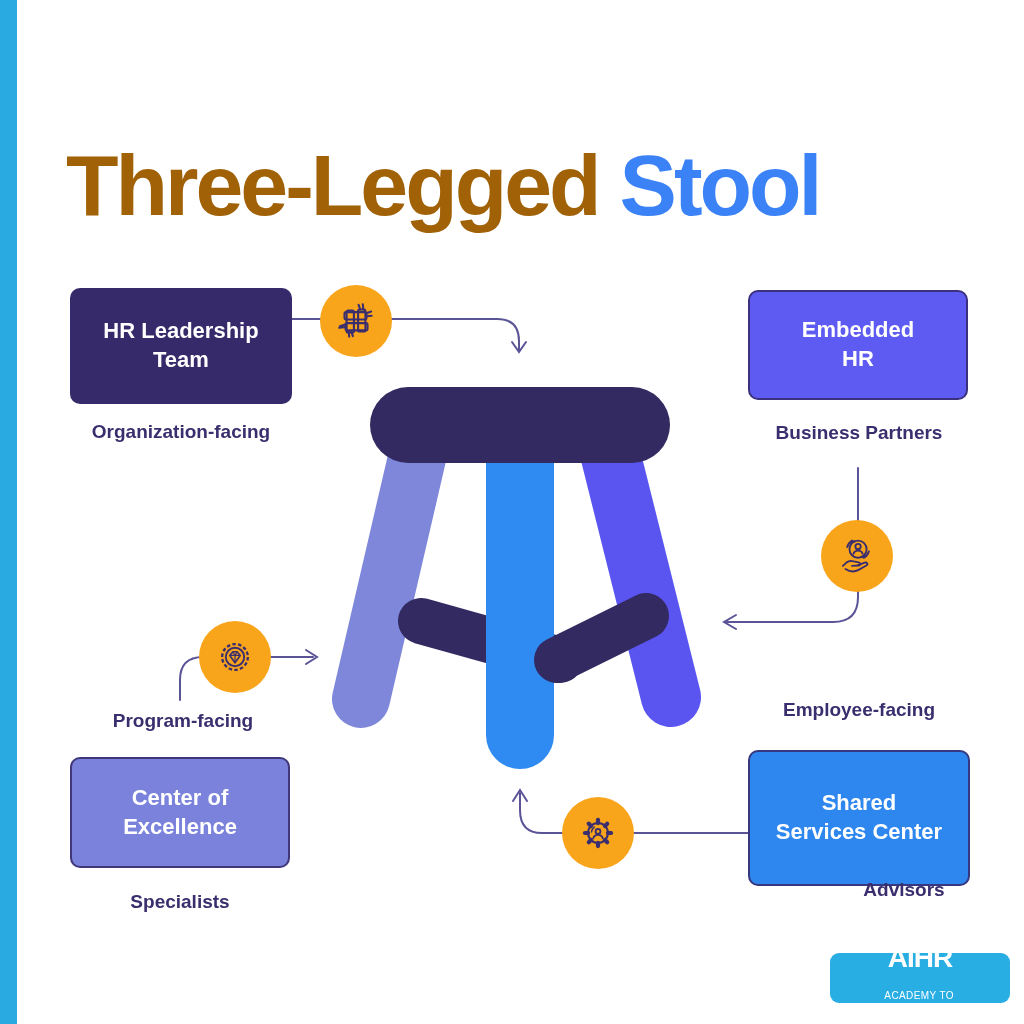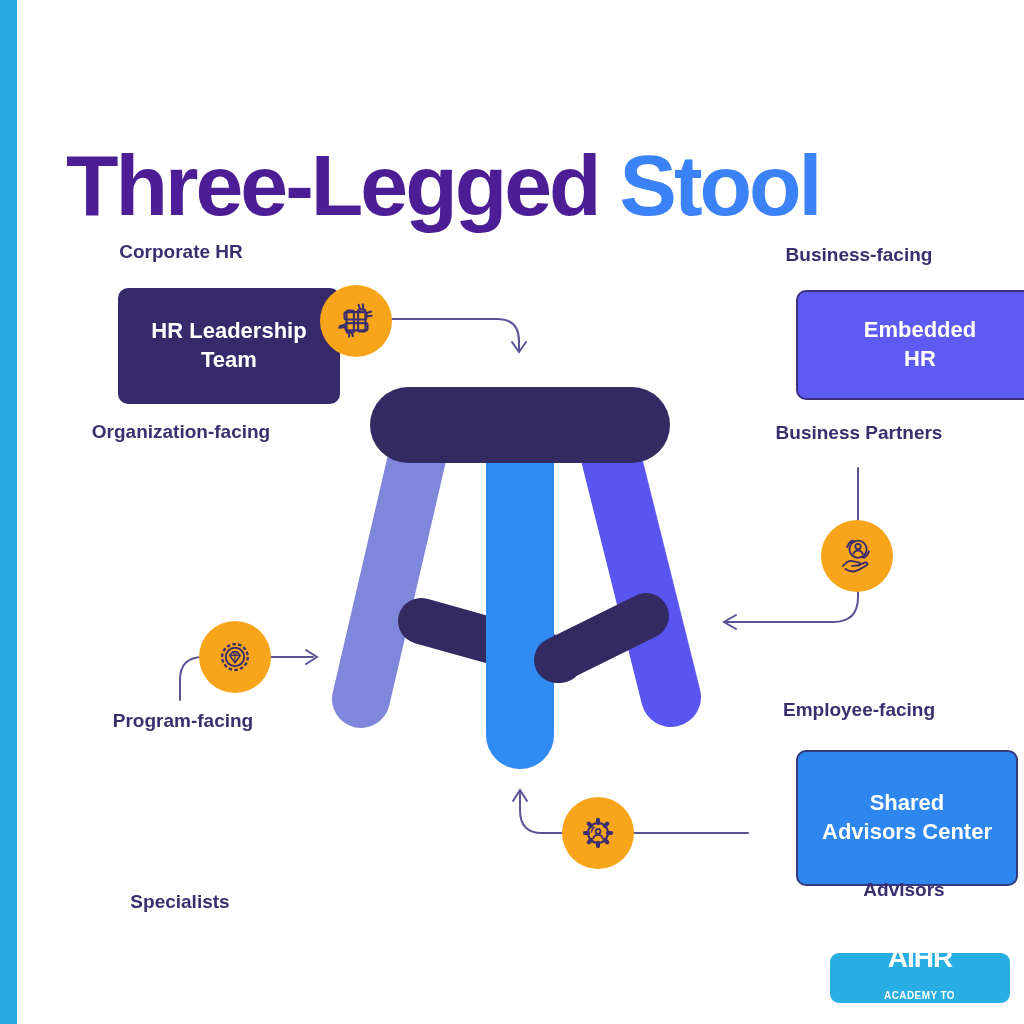--- a/index.html
+++ b/index.html
@@ -1,44 +1,44 @@
 <!DOCTYPE html>
 <html><head>
 <meta charset="utf-8">
 <style>
   html,body{margin:0;padding:0;background:#fff;}
   .canvas{position:relative;width:1024px;height:1024px;background:#fff;overflow:hidden;
           font-family:"Liberation Sans",sans-serif;}
   .stripe{position:absolute;left:0;top:0;width:17px;height:1024px;background:#29ABE2;}
   .title{position:absolute;left:66px;top:84px;font-size:86px;font-weight:800;
          letter-spacing:-3px;line-height:1;white-space:nowrap;}
-  .title .t1{color:#4c1d95;}
+  .title .t1{color:#a16207;}
   .title .t2{color:#3b82f6;text-align:right;}
   .art{position:absolute;left:0;top:0;}
   .lbl{position:absolute;width:240px;text-align:center;font-size:19px;font-weight:700;
        color:#3A2E6E;line-height:1.15;}
   .nodebox{position:absolute;display:flex;align-items:center;justify-content:center;
            text-align:center;color:#fff;font-size:22px;font-weight:700;line-height:1.3;
-           border-radius:10px;border:2px solid rgba(54,42,106,0.85);box-sizing:border-box;margin-left:48px;}
+           border-radius:10px;border:2px solid rgba(54,42,106,0.85);box-sizing:border-box;}
   .box-hr{left:70px;top:288px;width:222px;height:116px;background:#362A6A;}
-  .box-embedded{left:748px;top:290px;width:248px;height:110px;background:#5E5BF2;}
+  .box-embedded{left:748px;top:290px;width:220px;height:110px;background:#5E5BF2;}
   .box-coe{left:70px;top:757px;width:220px;height:111px;background:#7B82DB;}
   .box-ssc{left:748px;top:750px;width:222px;height:136px;background:#2E86EF;}
   .iconcircle{position:absolute;width:72px;height:72px;border-radius:50%;background:#F9A51C;
               display:flex;align-items:center;justify-content:center;}
   .ic-top{left:320px;top:285px;}
   .ic-right{left:821px;top:520px;}
   .ic-bottom{left:562px;top:797px;}
   .ic-left{left:199px;top:621px;}
   .logo{position:absolute;left:830px;top:953px;width:180px;height:50px;background:#29AEE4;
         border-radius:9px;display:flex;align-items:center;justify-content:center;gap:8px;
         color:#fff;flex-direction:column;}
   .logo .brand{font-size:28px;font-weight:800;letter-spacing:-1px;}
   .logo .div{width:2px;height:30px;background:#fff;opacity:.9;}
-  .logo .tag{font-size:10px;font-weight:700;line-height:1.25;letter-spacing:.4px;}
+  .logo .tag{font-size:10px;font-weight:400;line-height:1.25;letter-spacing:.4px;}
 </style>
 </head>
 <body>
 
 <div class="canvas">
 
   <div class="stripe"></div>
 
   <h1 class="title"><span class="t1">Three-Legged</span> <span class="t2">Stool</span></h1>
 
@@ -56,38 +56,39 @@
     <g>
       <line x1="420" y1="445" x2="361" y2="699" stroke-width="58" stroke-linecap="round" stroke="#7E87D9"></line>
       <line x1="421" y1="621" x2="560" y2="660" stroke-width="46" stroke-linecap="round" stroke="#322A60"></line>
       <line x1="520" y1="432" x2="520" y2="735" stroke-width="68" stroke-linecap="round" stroke="#2F8BF2"></line>
       <line x1="608" y1="445" x2="671" y2="697" stroke-width="60" stroke-linecap="round" stroke="#5A55F0"></line>
       <line x1="557" y1="660" x2="646" y2="616" stroke-width="46" stroke-linecap="round" stroke="#322A60"></line>
       <rect x="370" y="387" width="300" height="76" rx="38" fill="#322A60"></rect>
     </g>
   </svg>
 
-  <div class="lbl" style="left:61px;top:241px;">Corporate HR</div>
   <div class="nodebox box-hr">
     <div><span>HR Leadership</span><br><span>Team</span></div>
   </div>
   <div class="lbl" style="left:61px;top:421px;">Organization-facing</div>
 
-  <div class="lbl" style="left:739px;top:244px;">Business-facing</div>
   <div class="nodebox box-embedded">
     <div><span>Embedded</span><br><span>HR</span></div>
   </div>
   <div class="lbl" style="left:63px;top:710px;">Program-facing</div>
 
   <div class="lbl" style="left:739px;top:422px;">Business Partners</div>
+  <div class="nodebox box-coe">
+    <div><span>Center of</span><br><span>Excellence</span></div>
+  </div>
   <div class="lbl" style="left:739px;top:699px;">Employee-facing</div>
 
   <div class="lbl" style="left:60px;top:891px;">Specialists</div>
   <div class="nodebox box-ssc">
-    <div><span>Shared</span><br><span>Advisors Center</span></div>
+    <div><span>Shared</span><br><span>Services Center</span></div>
   </div>
   <div class="lbl" style="left:784px;top:879px;">Advisors</div>
 
   <div class="iconcircle ic-top">
     <svg width="46" height="46" viewBox="0 0 44 44" fill="none" stroke-width="2" stroke-linejoin="round" stroke-linecap="round" stroke="#3A2E6E">
       <rect x="11" y="13.5" width="21" height="7" rx="1.5"></rect>
       <rect x="24" y="11" width="7" height="21" rx="1.5"></rect>
       <rect x="12" y="24" width="21" height="7" rx="1.5"></rect>
       <rect x="13" y="12" width="7" height="21" rx="1.5"></rect>
       <path d="M32,14.5 l4.5,-1.5 M32,17.5 l5,-0.5"></path>

